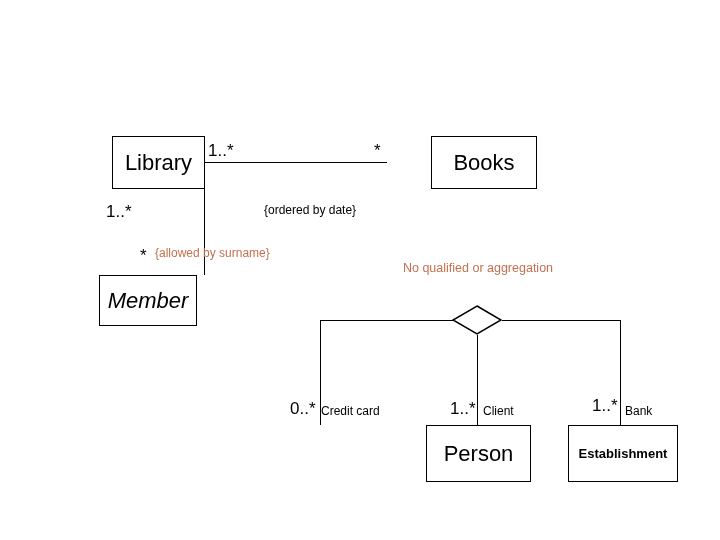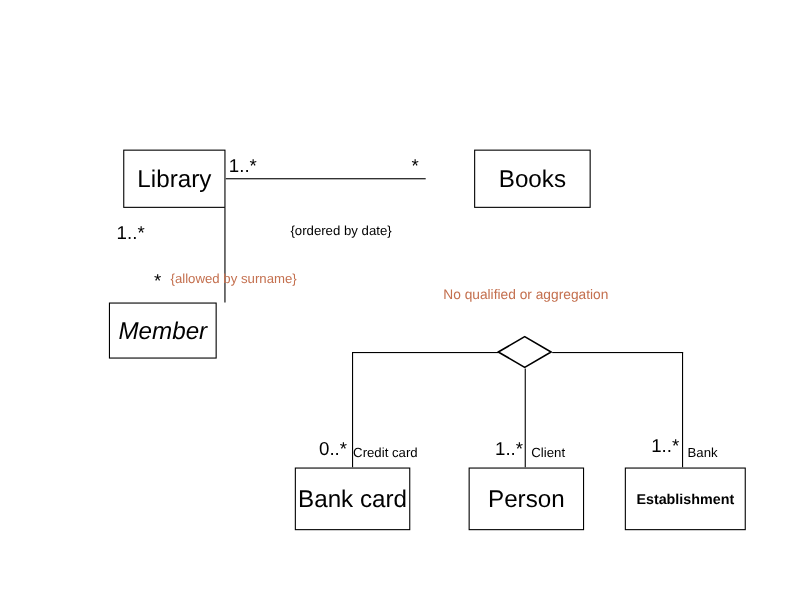--- a/index.html
+++ b/index.html
@@ -183,23 +183,20 @@
   </div>
 
   <div class="uml-box" id="box-books">
     <span class="box-label">Books</span>
   </div>
 
   <div class="uml-box" id="box-member">
     <span class="box-label">Member</span>
   </div>
 
-  <div class="uml-box" id="box-bankcard">
-    <span class="box-label">Bank card</span>
-  </div>
 
   <div class="uml-box" id="box-person">
     <span class="box-label">Person</span>
   </div>
 
   <div class="uml-box" id="box-establish">
     <span class="box-label">Establishment</span>
   </div>
 
   <div class="mult" id="mult-library-books">1..*</div>

